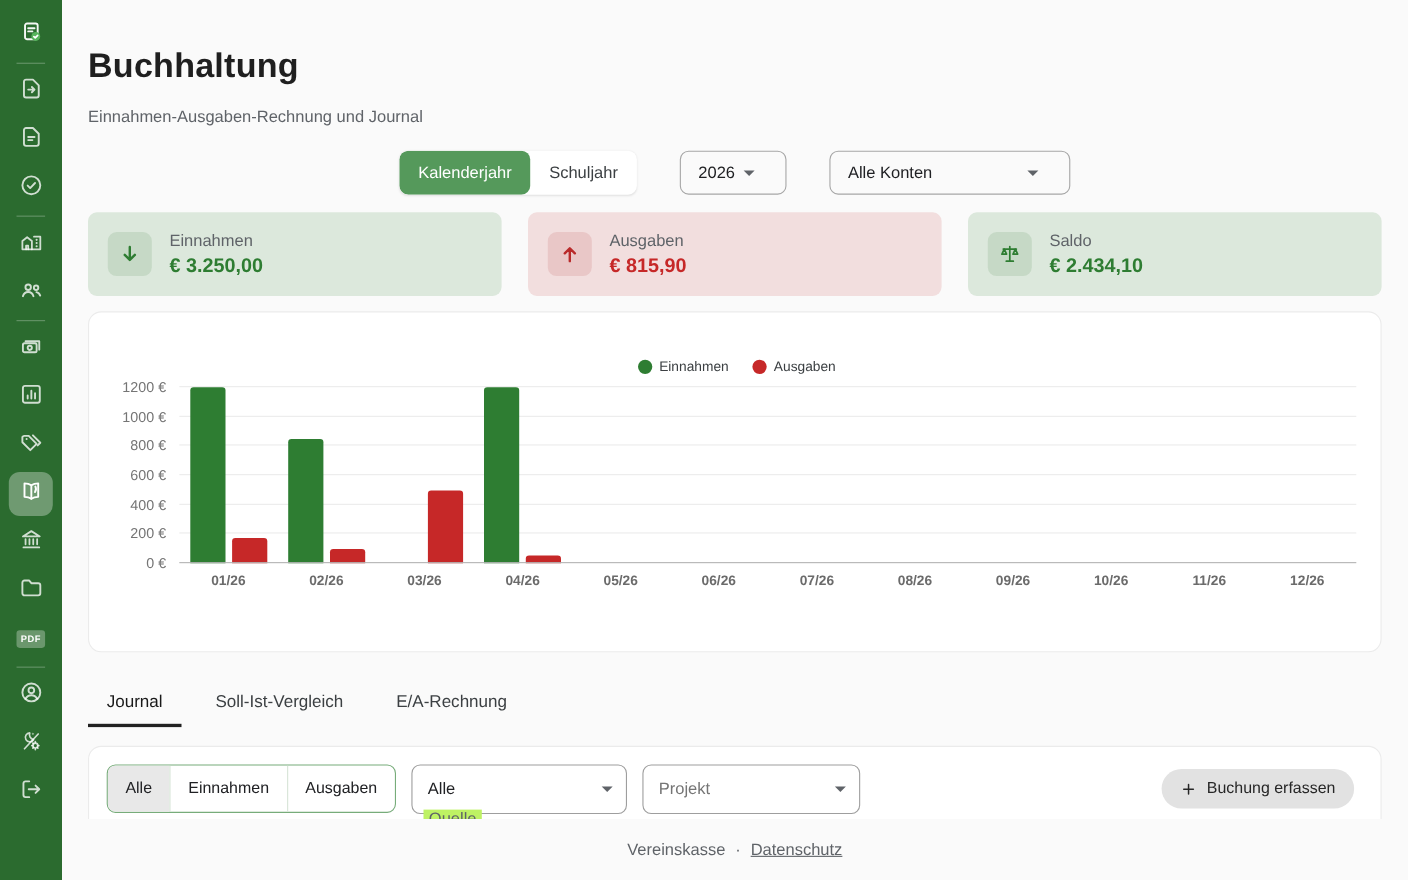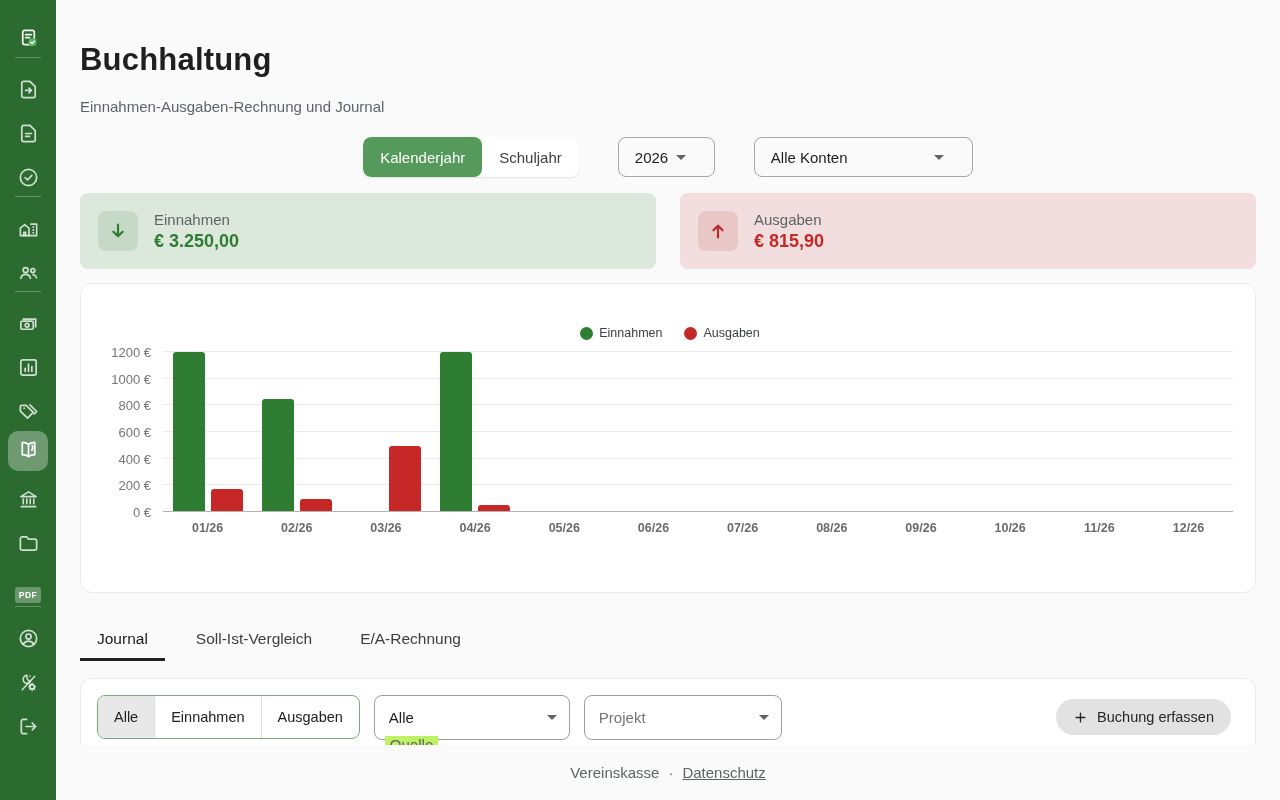--- a/index.html
+++ b/index.html
@@ -2,21 +2,21 @@
 <html><head>
 <meta charset="utf-8">
 <style>
   * { margin:0; padding:0; box-sizing:border-box; }
   html,body { width:1280px; height:800px; overflow:hidden;
     font-family:"Liberation Sans","DejaVu Sans",sans-serif; background:#fafafa; }
 
   
   .sidebar { position:fixed; left:0; top:0; bottom:0; width:56px; background:#2b6b2f;
     display:flex; flex-direction:column; align-items:center; padding-top:10px; z-index:30; }
-  .side-item { width:44px; height:44px; display:flex; align-items:flex-end; justify-content:center;
+  .side-item { width:44px; height:44px; display:flex; align-items:center; justify-content:center;
     color:rgba(255,255,255,.78); cursor:pointer; flex:0 0 auto; }
   .side-item svg { width:23px; height:23px; }
   .side-item.logo { color:rgba(255,255,255,.95); }
   .side-item.active .pill { width:40px; height:40px; border-radius:10px;
     background:rgba(255,255,255,.32); display:flex; align-items:center; justify-content:center;
     color:#ffffff; }
   .side-div { width:26px; height:1px; background:rgba(255,255,255,.28); margin:3px 0; flex:0 0 auto; }
   .pdf-badge { background:rgba(255,255,255,.30); color:#ffffff; font-size:8.5px; font-weight:bold;
     border-radius:3px; padding:3px 4px; letter-spacing:.5px; }
 
@@ -291,20 +291,32 @@
       <div class="card-icon">
         <svg viewBox="0 0 24 24" width="22" height="22" fill="none" stroke="currentColor" stroke-width="2.4" stroke-linecap="round" stroke-linejoin="round">
           <path d="M12 19V7M7 11.2l5-5 5 5"></path>
         </svg>
       </div>
       <div>
         <div class="card-label">Ausgaben</div>
         <div class="card-value">€ 815,90</div>
       </div>
     </div>
+    <div class="card green">
+      <div class="card-icon">
+        <svg viewBox="0 0 24 24" width="22" height="22" fill="none" stroke="currentColor" stroke-width="1.7" stroke-linecap="round" stroke-linejoin="round">
+          <path d="M12 4.5v14M5.5 7h13M8.5 19h7"></path>
+          <path d="M6.5 7l-2.3 5h4.6zM17.5 7l-2.3 5h4.6z"></path>
+        </svg>
+      </div>
+      <div>
+        <div class="card-label">Saldo</div>
+        <div class="card-value">€ 2.434,10</div>
+      </div>
+    </div>
   </div>
 
   <section class="chart-card">
     <div class="legend" id="legend">
         <div class="legend-item">
           <div class="legend-dot" style="background: rgb(46, 125, 50);"></div>
           <span>Einnahmen</span>
         </div>
         <div class="legend-item">
           <div class="legend-dot" style="background: rgb(198, 40, 40);"></div>

